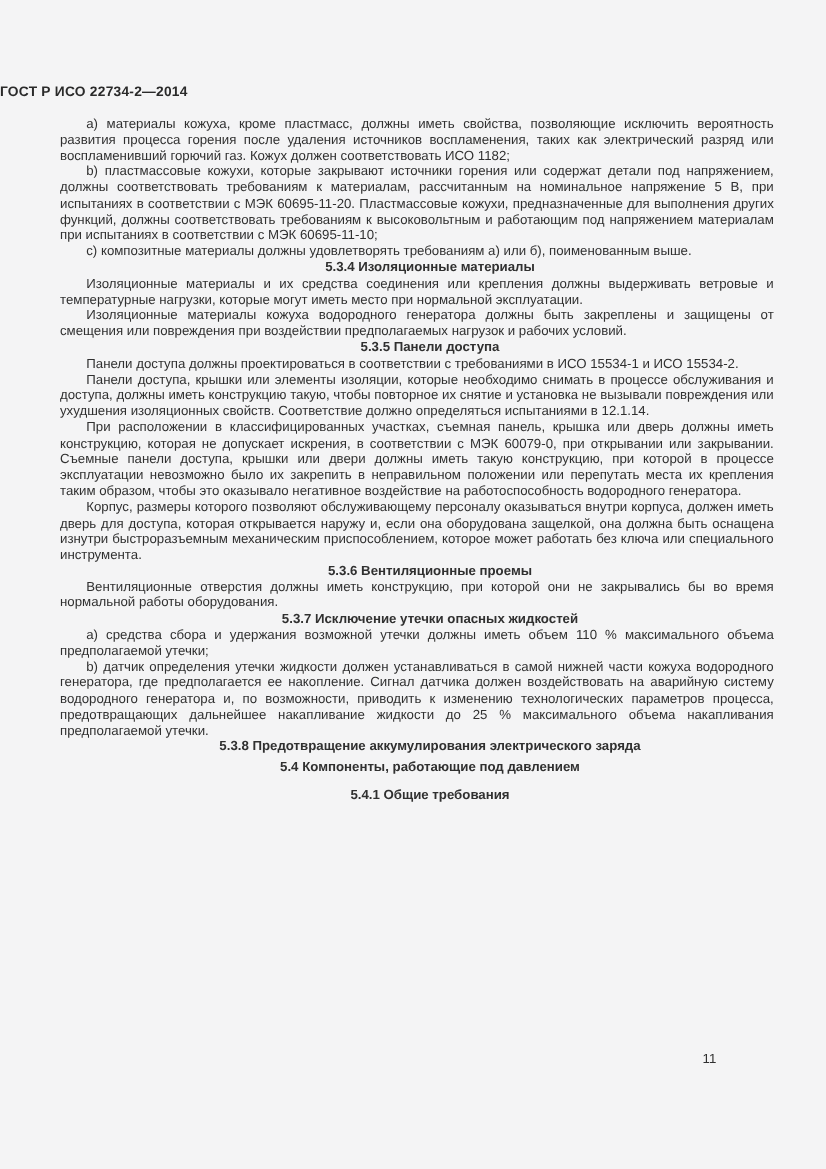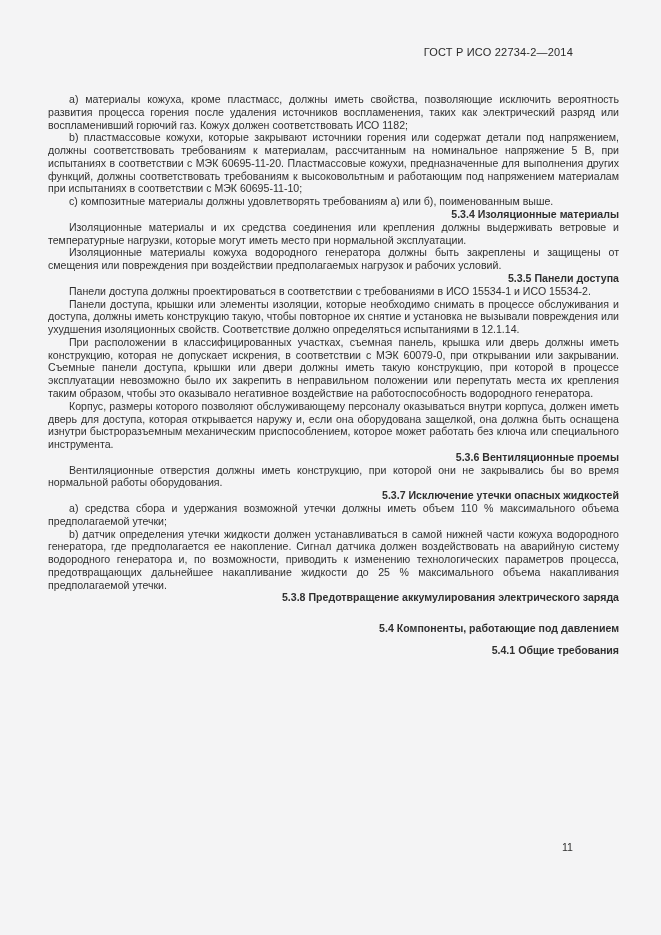--- a/index.html
+++ b/index.html
@@ -11,26 +11,26 @@
   .page {
     position: relative;
     width: 661px;
     height: 935px;
     background: #f4f4f5;
     overflow: hidden;
     color: #2f2f2f;
   }
   .std-header {
     position: absolute;
-    top: 46px;
+    top: 68px;
     left: 0;
     right: 88px;
-    text-align: right;
+    text-align: left;
     font-size: 11px;
-    font-weight: normal;
+    font-weight: bold;
     letter-spacing: 0.2px;
     color: #2a2a2a;
     white-space: nowrap;
   }
   .doc-body {
     position: absolute;
     top: 93px;
     left: 48px;
     width: 571px;
     font-size: 10.6px;
@@ -38,26 +38,26 @@
     text-align: justify;
     color: #303030;
   }
   .doc-body p {
     margin: 0;
     padding: 0;
     text-indent: 21px;
   }
   .doc-body p.heading {
     font-weight: bold;
-    text-align: right;
+    text-align: center;
   }
   .doc-body p.section-heading {
     font-weight: bold;
-    text-align: right;
-    margin-top: 18px;
+    text-align: center;
+    margin-top: 4px;
     margin-bottom: 9px;
   }
   .page-number {
     position: absolute;
     top: 841px;
     left: 0;
     right: 88px;
     text-align: right;
     font-size: 10.6px;
     color: #303030;

